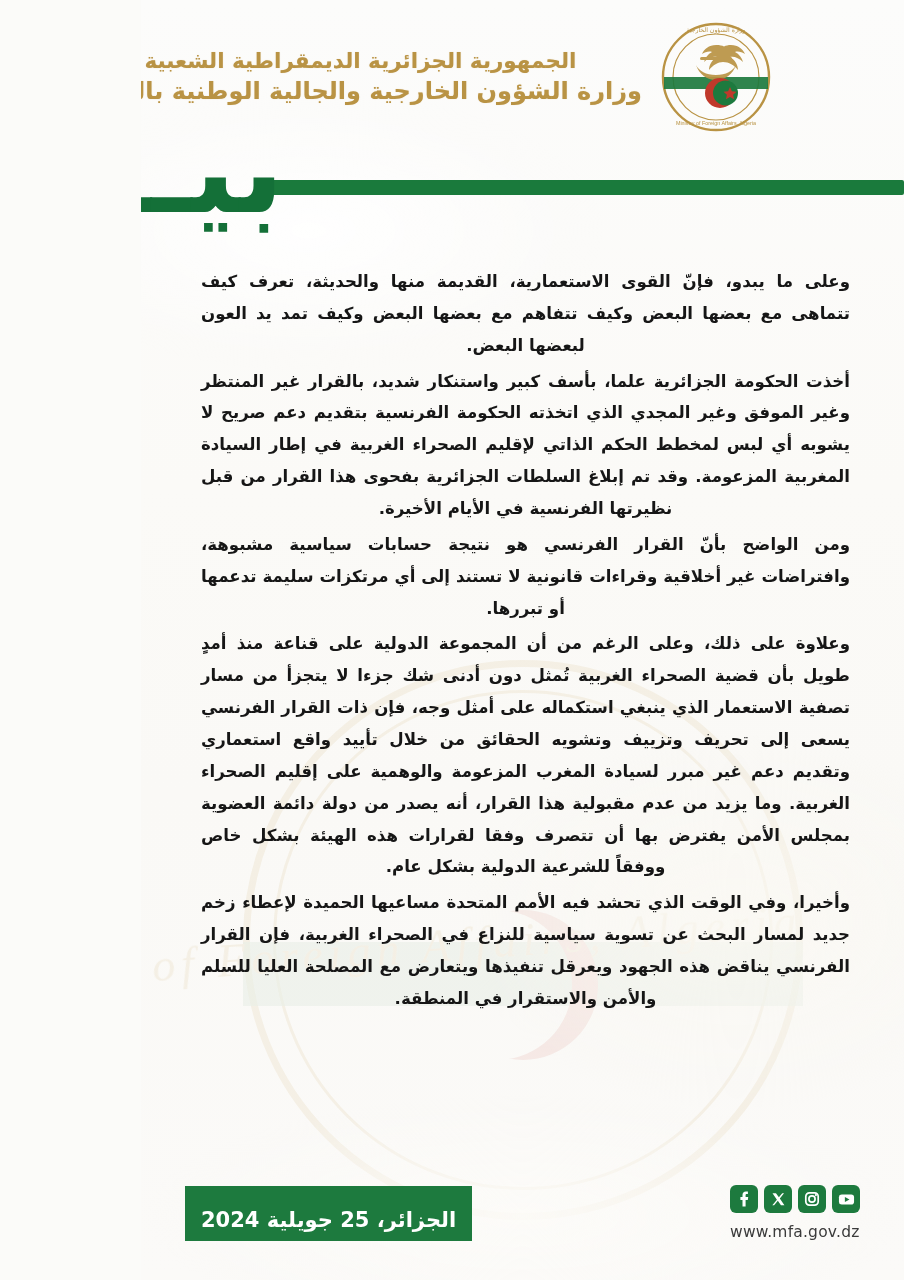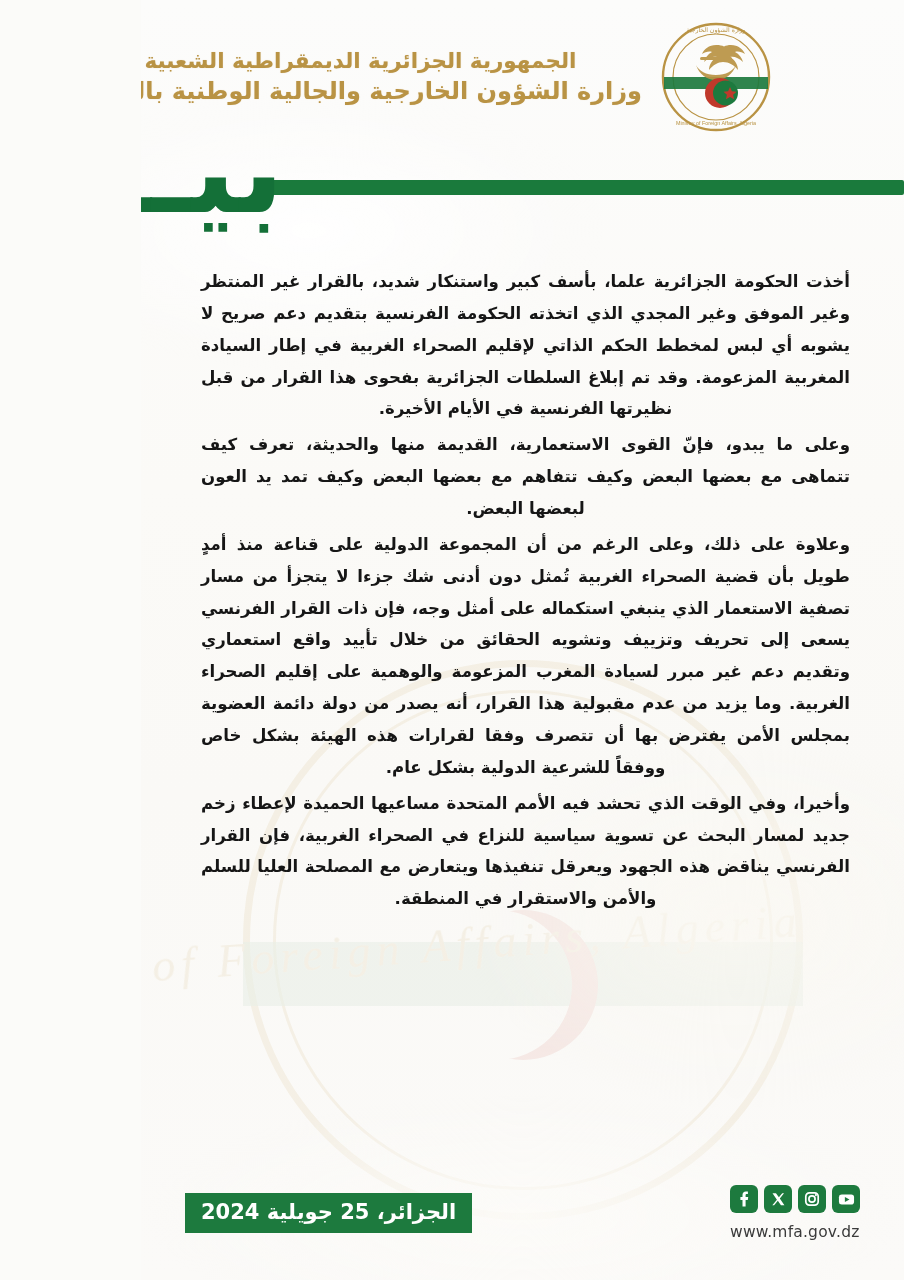--- a/index.html
+++ b/index.html
@@ -190,21 +190,21 @@
     justify-content: space-between;
     flex-direction: row-reverse;
     padding: 0 44px 16px 44px;
     box-sizing: border-box;
   }
   .date-badge {
     background: #1d7a3e;
     color: #ffffff;
     font-weight: 700;
     font-size: 21px;
-    padding: 7px 16px 9px 16px;
+    padding: 22px 16px 9px 16px;
     white-space: nowrap;
     letter-spacing: .3px;
   }
   .social-block {
     direction: ltr;
     text-align: left;
     padding-left: 42px;
   }
   .social-row {
     display: flex;
@@ -275,22 +275,23 @@
   </div>
 
   <div class="title-block">
     <div class="bayan">
       <div class="bayan-rule"></div>
       <div class="bayan-word">بيـــان</div>
     </div>
   </div>
 
   <div class="body-copy">
+    <p class="para">وعلى ما يبدو، فإنّ القوى الاستعمارية، القديمة منها والحديثة، تعرف كيف تتماهى مع بعضها البعض وكيف تتفاهم مع بعضها البعض وكيف تمد يد العون لبعضها البعض.</p>
     <p class="para">أخذت الحكومة الجزائرية علما، بأسف كبير واستنكار شديد، بالقرار غير المنتظر وغير الموفق وغير المجدي الذي اتخذته الحكومة الفرنسية بتقديم دعم صريح لا يشوبه أي لبس لمخطط الحكم الذاتي لإقليم الصحراء الغربية في إطار السيادة المغربية المزعومة. وقد تم إبلاغ السلطات الجزائرية بفحوى هذا القرار من قبل نظيرتها الفرنسية في الأيام الأخيرة.</p>
-    <p class="para">وعلى ما يبدو، فإنّ القوى الاستعمارية، القديمة منها والحديثة، تعرف كيف تتماهى مع بعضها البعض وكيف تتفاهم مع بعضها البعض وكيف تمد يد العون لبعضها البعض.</p>
+    <p class="para">ومن الواضح بأنّ القرار الفرنسي هو نتيجة حسابات سياسية مشبوهة، وافتراضات غير أخلاقية وقراءات قانونية لا تستند إلى أي مرتكزات سليمة تدعمها أو تبررها.</p>
     <p class="para">وعلاوة على ذلك، وعلى الرغم من أن المجموعة الدولية على قناعة منذ أمدٍ طويل بأن قضية الصحراء الغربية تُمثل دون أدنى شك جزءا لا يتجزأ من مسار تصفية الاستعمار الذي ينبغي استكماله على أمثل وجه، فإن ذات القرار الفرنسي يسعى إلى تحريف وتزييف وتشويه الحقائق من خلال تأييد واقع استعماري وتقديم دعم غير مبرر لسيادة المغرب المزعومة والوهمية على إقليم الصحراء الغربية. وما يزيد من عدم مقبولية هذا القرار، أنه يصدر من دولة دائمة العضوية بمجلس الأمن يفترض بها أن تتصرف وفقا لقرارات هذه الهيئة بشكل خاص ووفقاً للشرعية الدولية بشكل عام.</p>
     <p class="para">وأخيرا، وفي الوقت الذي تحشد فيه الأمم المتحدة مساعيها الحميدة لإعطاء زخم جديد لمسار البحث عن تسوية سياسية للنزاع في الصحراء الغربية، فإن القرار الفرنسي يناقض هذه الجهود ويعرقل تنفيذها ويتعارض مع المصلحة العليا للسلم والأمن والاستقرار في المنطقة.</p>
   </div>
 
   <div class="footer">
 
     <div class="date-badge">الجزائر، 25 جويلية 2024</div>
 
     <div class="social-block">
       <div class="social-row">

